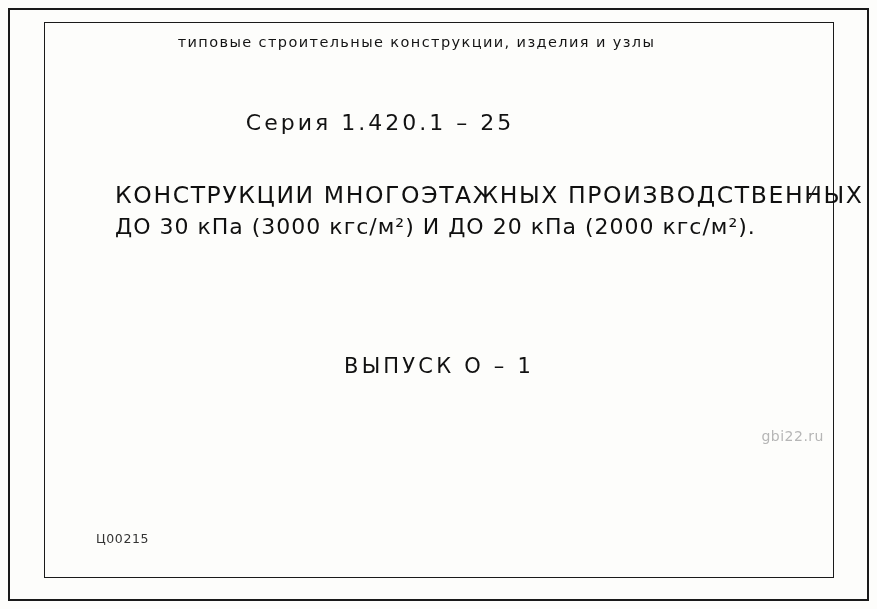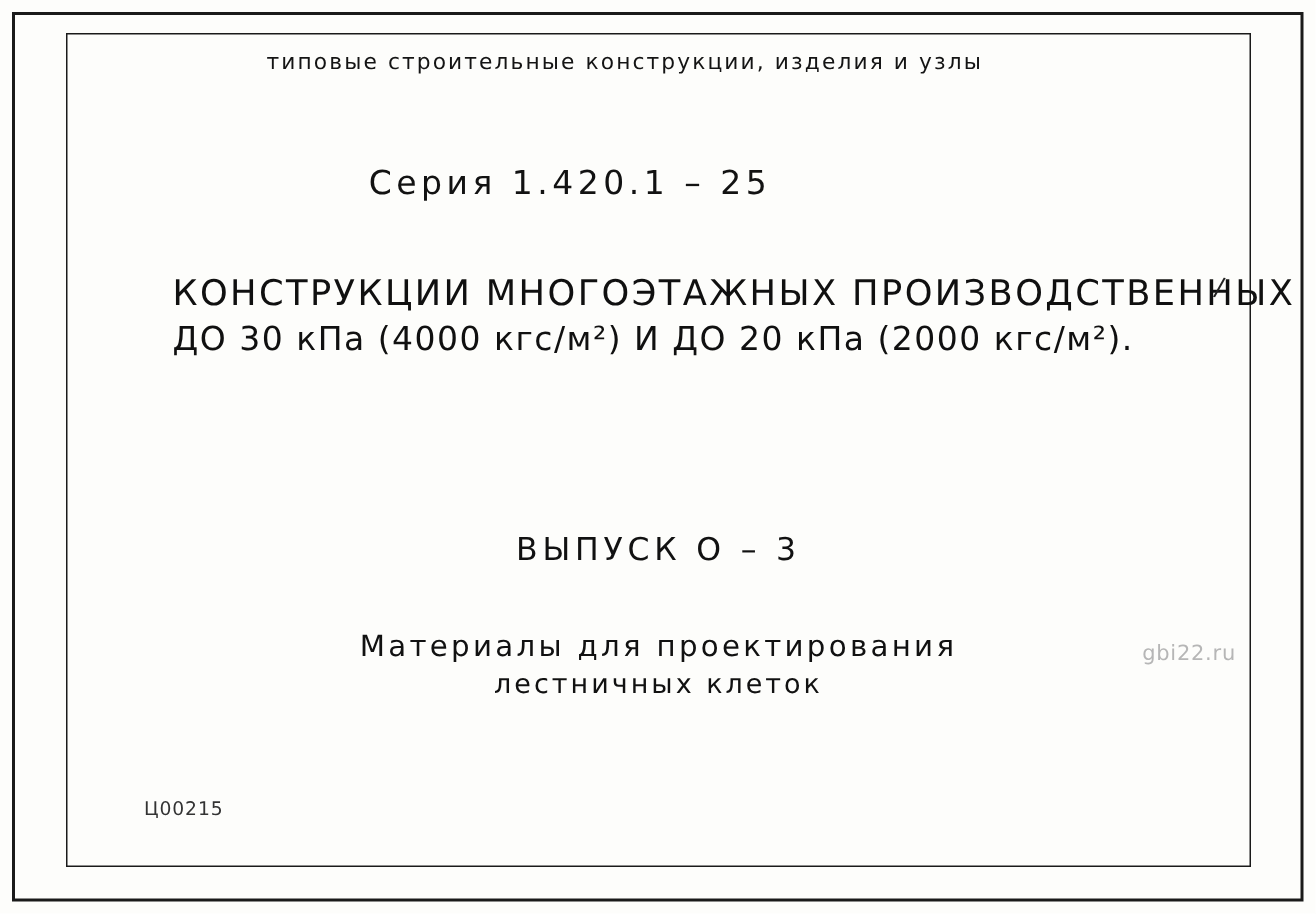--- a/index.html
+++ b/index.html
@@ -157,30 +157,26 @@
   <div class="sheet-border"></div>
 
   <div class="content">
 
     <div class="topline">типовые  строительные  конструкции,  изделия  и  узлы</div>
 
     <div class="series">Серия 1.420.1 – 25</div>
 
     <div class="title-block">
       <div class="title-line l1">КОНСТРУКЦИИ  МНОГОЭТАЖНЫХ  ПРОИЗВОДСТВЕННЫХ</div>
-      <div class="title-line l4">ДО  30 кПа (4000 кгс/м²)  И  ДО  20 кПа (2000 кгс/м²).</div>
+      <div class="title-line l4">ДО  30 кПа (3000 кгс/м²)  И  ДО  20 кПа (2000 кгс/м²).</div>
     </div>
 
     <div class="tick">/</div>
 
-    <div class="issue">ВЫПУСК  О – 3</div>
+    <div class="issue">ВЫПУСК  О – 1</div>
 
-    <div class="subtitle">
-      <span class="s1">Материалы  для  проектирования</span>
-      <span class="s2">лестничных  клеток</span>
-    </div>
 
     <div class="stamp">Ц00215</div>
 
     <div class="watermark">gbi22.ru</div>
 
   </div>
 </div>
 
 </body></html>

